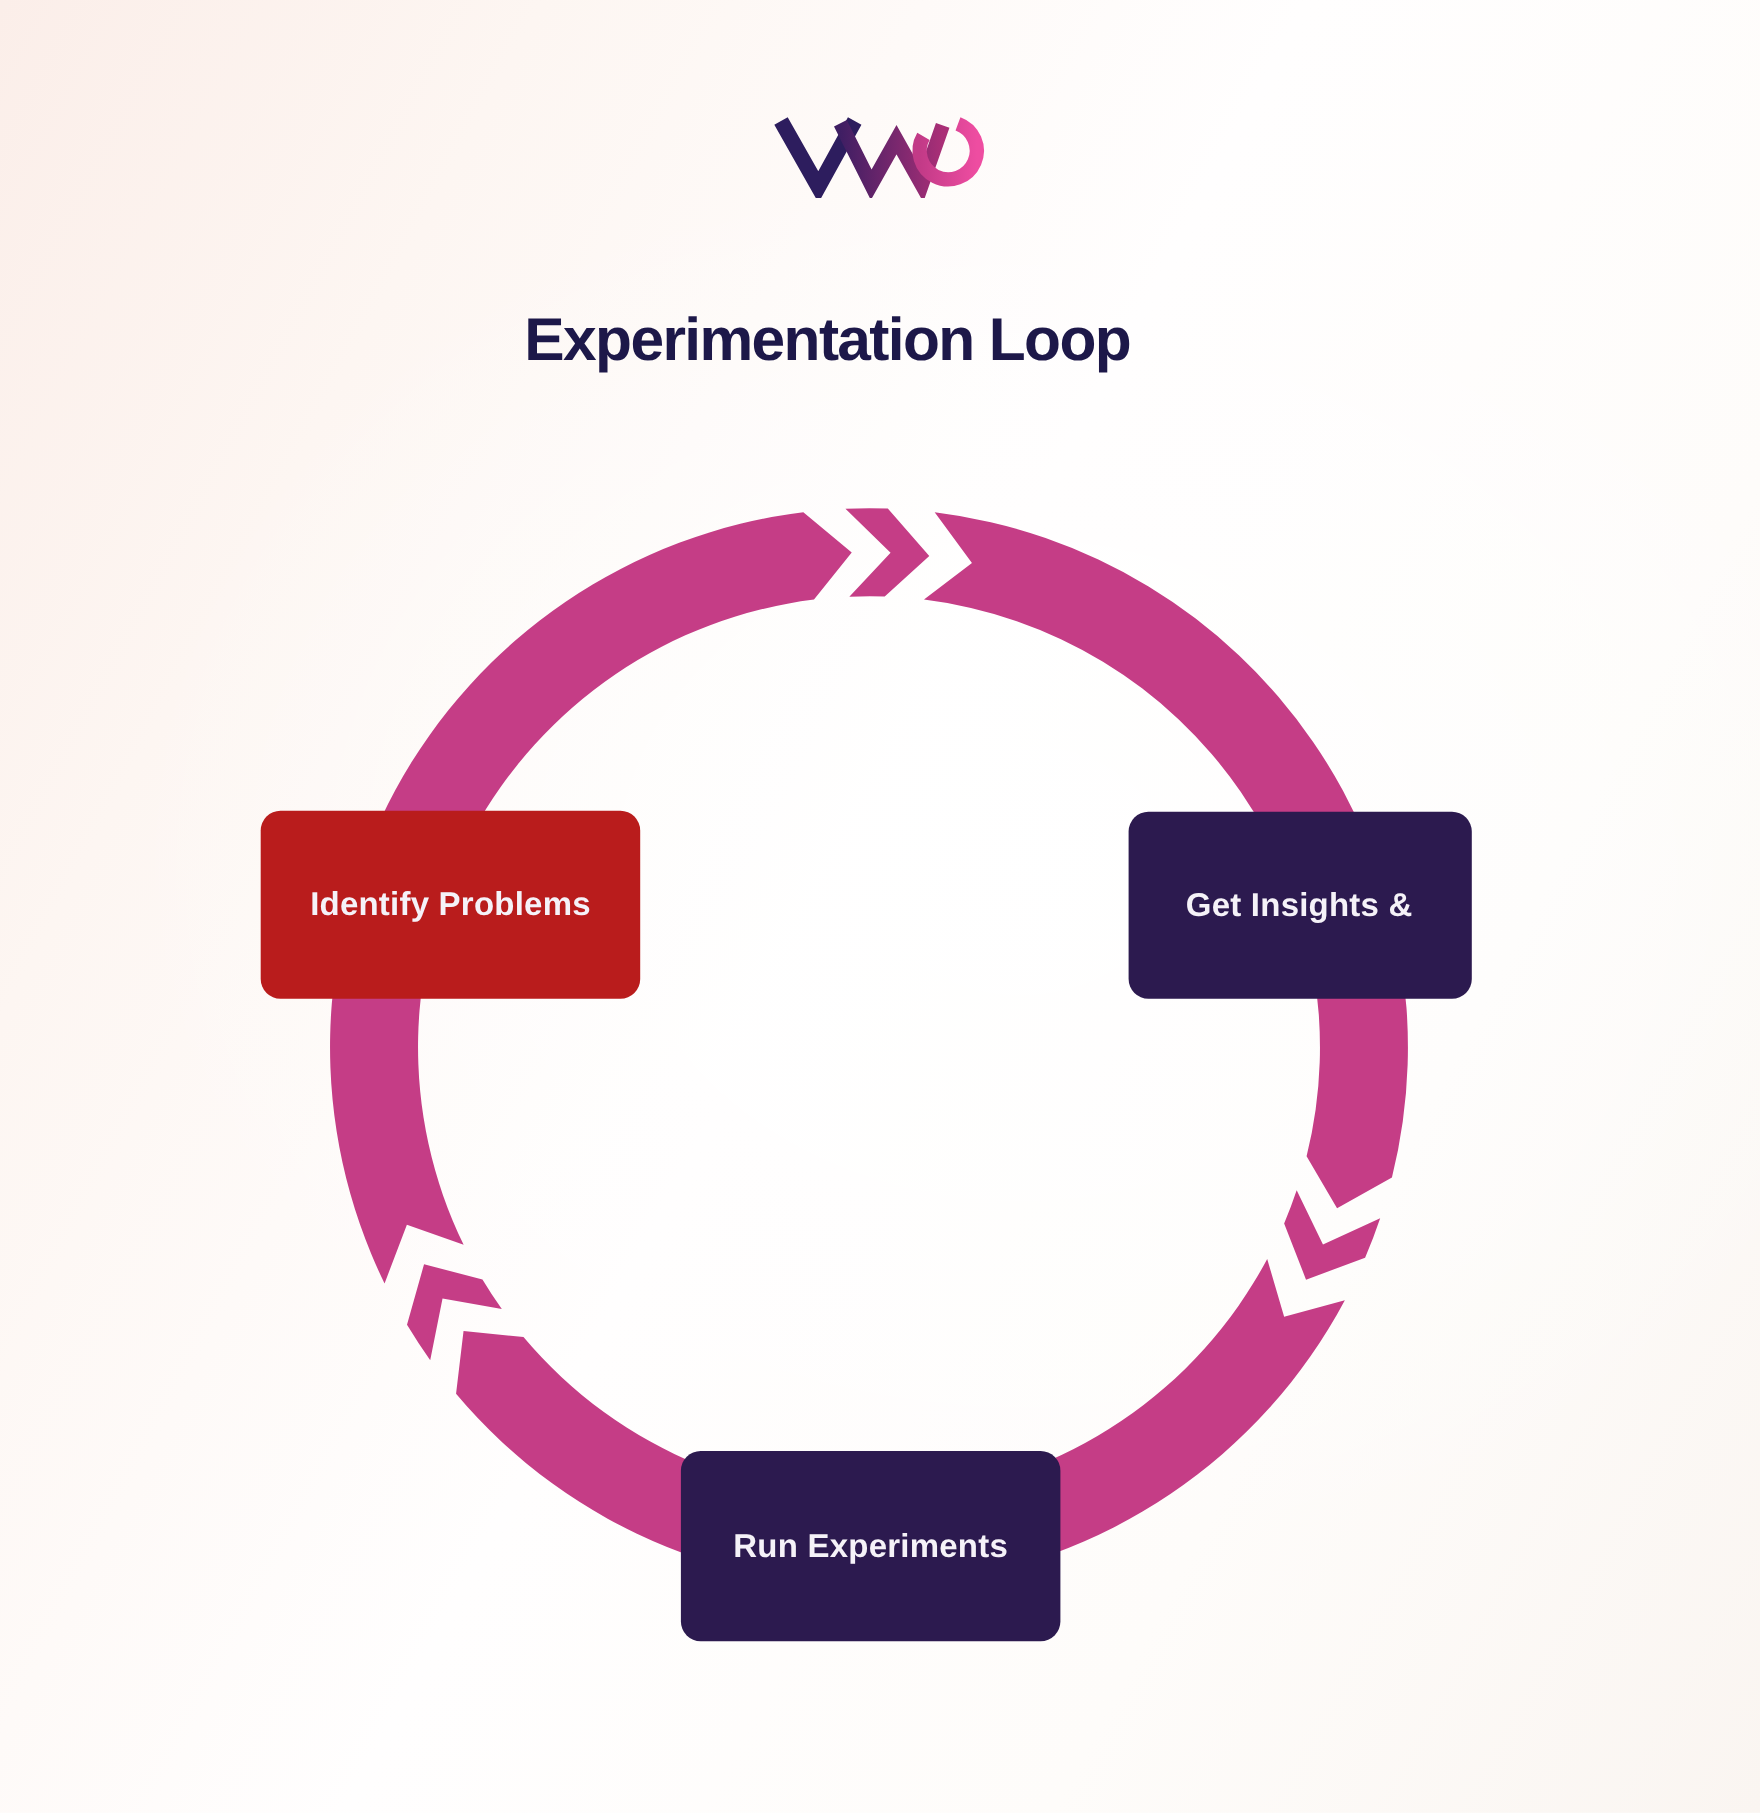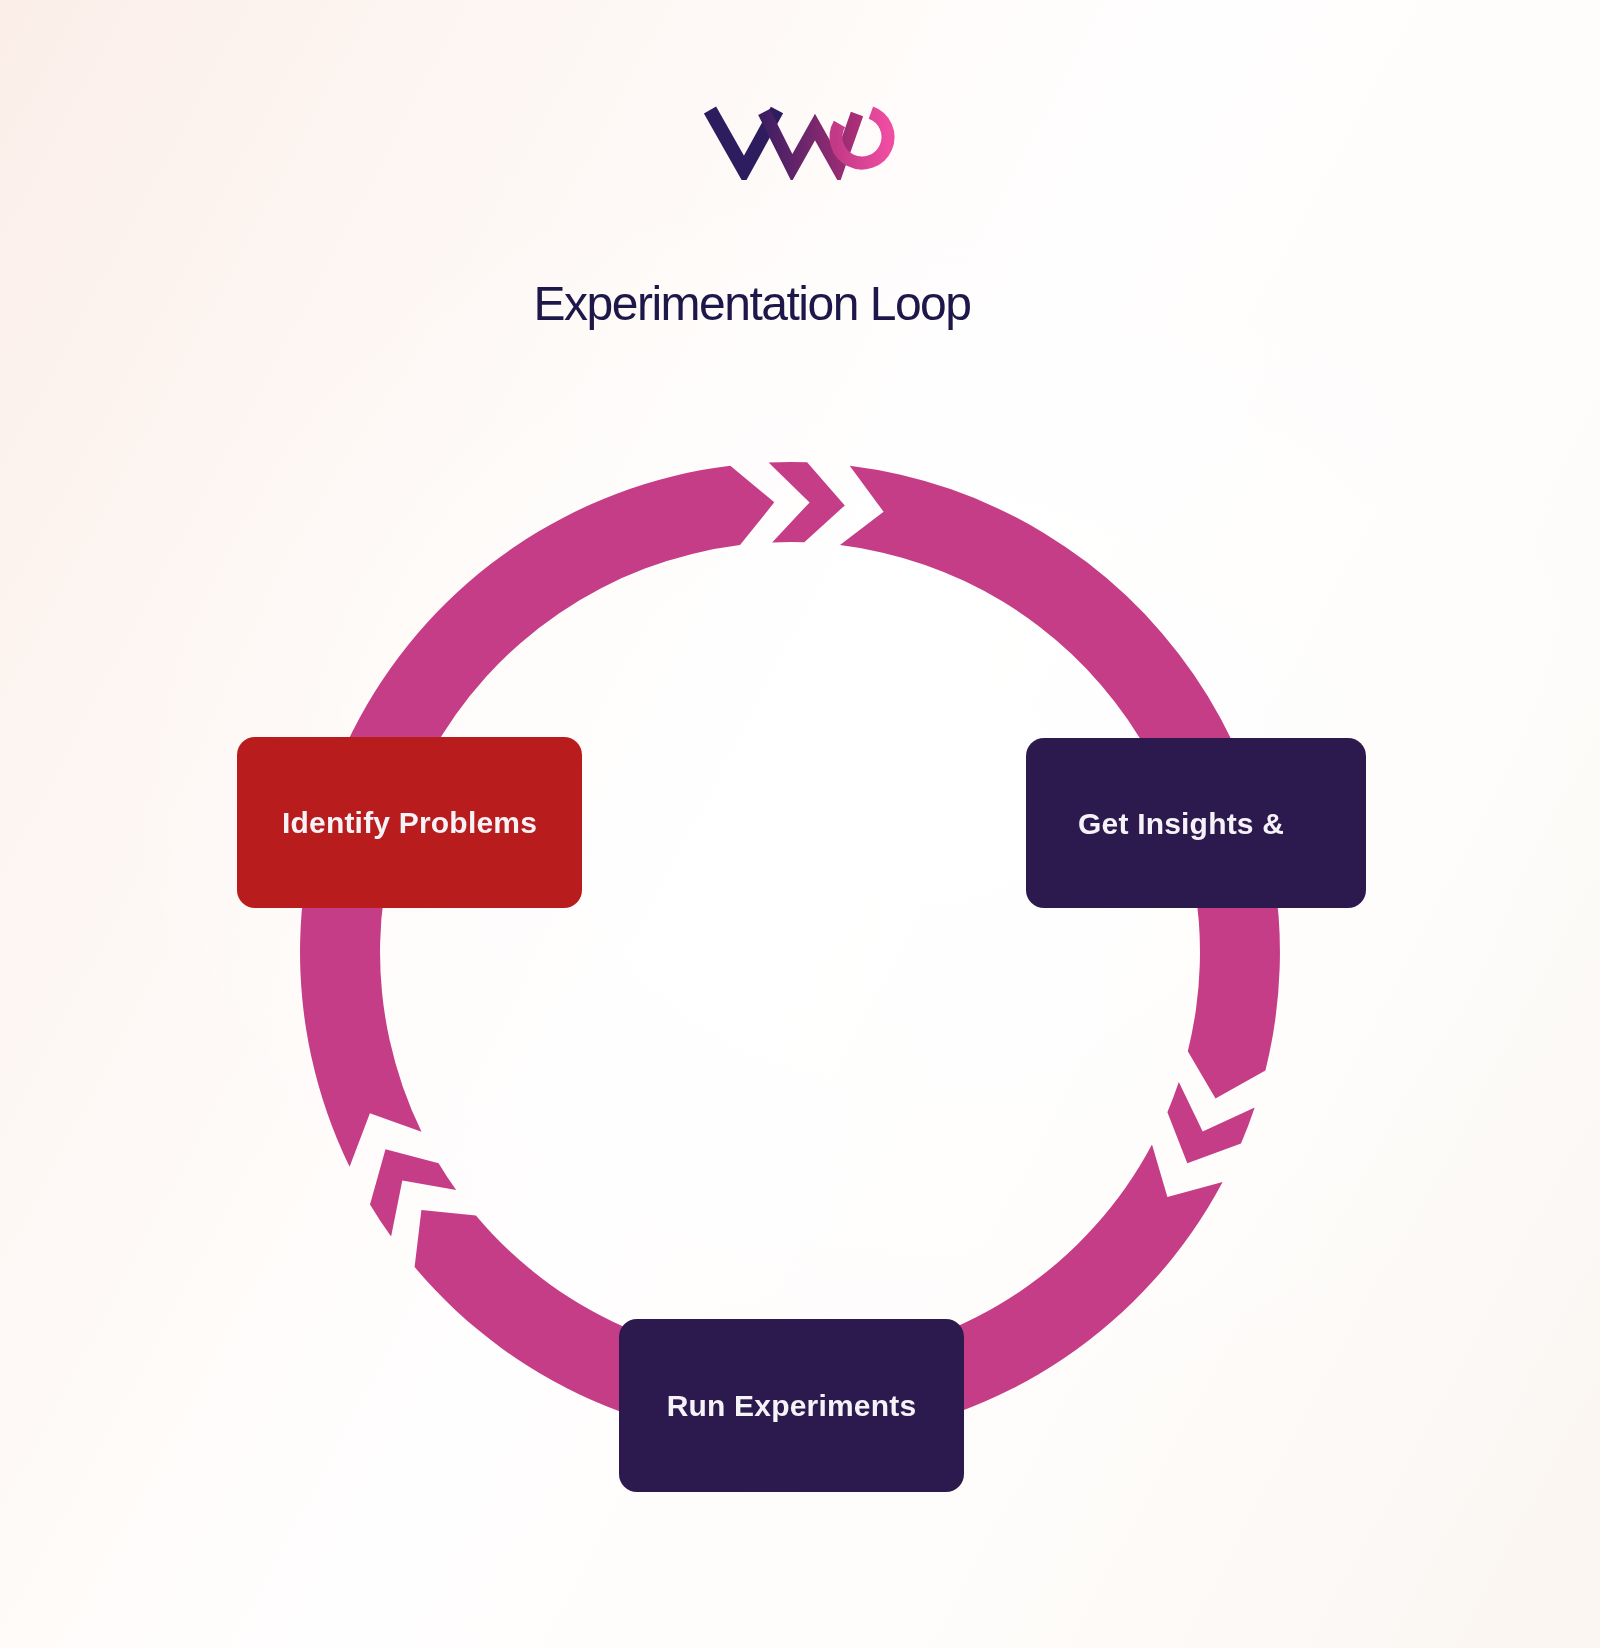--- a/index.html
+++ b/index.html
@@ -6,33 +6,33 @@
   body{
     width:1600px;height:1648px;position:relative;overflow:hidden;
     font-family:"Liberation Sans",sans-serif;
     background:
       radial-gradient(ellipse 1100px 900px at 58% 48%, rgba(255,255,255,.9) 0%, rgba(255,255,255,0) 75%),
       linear-gradient(118deg, #fbeee9 0%, #fdf6f2 20%, #fffefe 48%, #fefcfa 74%, #faf5f1 100%);
   }
   .logo{position:absolute;left:700px;top:100px;}
   .title{
     position:absolute;left:752px;top:276px;transform:translateX(-50%);
-    font-size:48px;font-weight:400;letter-spacing:-1.5px;white-space:nowrap;
+    font-size:55px;font-weight:700;letter-spacing:-1.5px;white-space:nowrap;
   }
   svg.ring{position:absolute;left:0;top:0;}
   .step{
     position:absolute;border-radius:18px;box-sizing:border-box;
     display:flex;flex-direction:column;justify-content:center;
     font-size:30px;font-weight:700;letter-spacing:.2px;
   }
   .step span{line-height:47px;}
   .step.center{align-items:center;text-align:center;}
   .step.left{align-items:flex-start;padding-left:52px;}
   #step-identify{left:237px;top:737px;width:345px;height:171px;}
-  #step-insights{left:1026px;top:738px;width:340px;height:170px;text-align:center;}
+  #step-insights{left:1026px;top:738px;width:312px;height:170px;text-align:center;}
   #step-run{left:619px;top:1319px;width:345px;height:173px;}
 </style>
 </head>
 <body>
 
 <div>
 
   <svg class="logo" width="200" height="80" viewBox="0 0 200 80" aria-hidden="true">
     <defs>
       <linearGradient id="wg" x1="0" y1="0" x2="1" y2="0">

